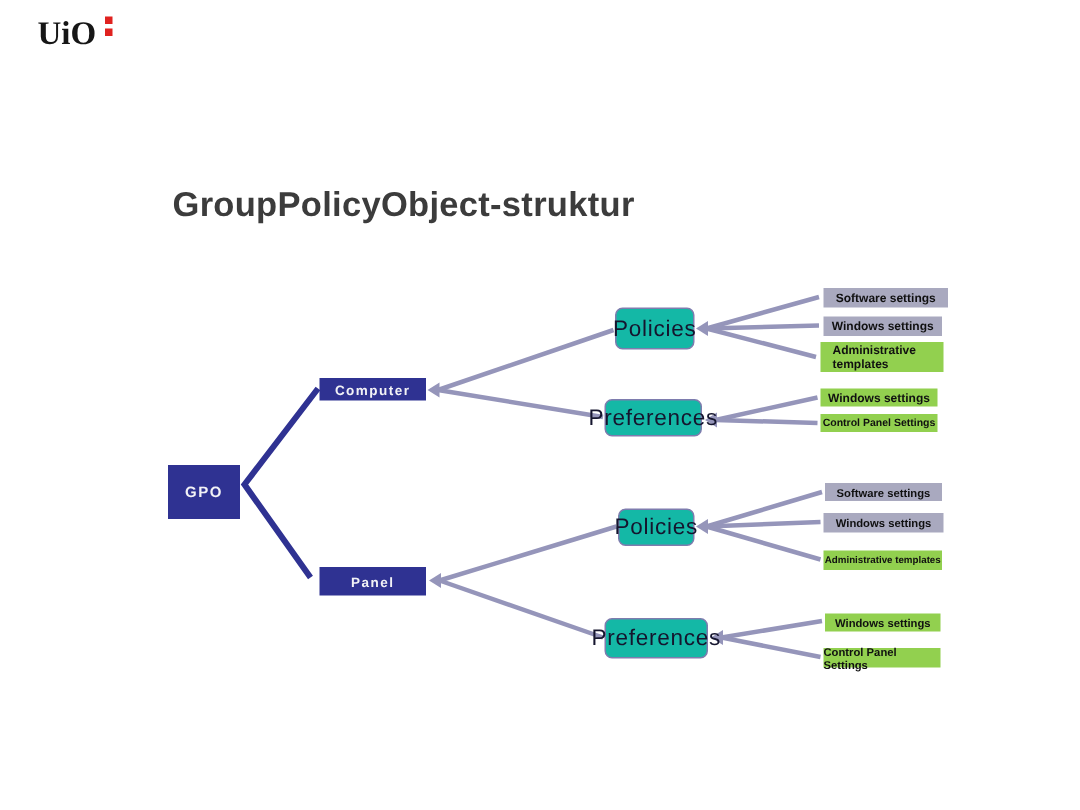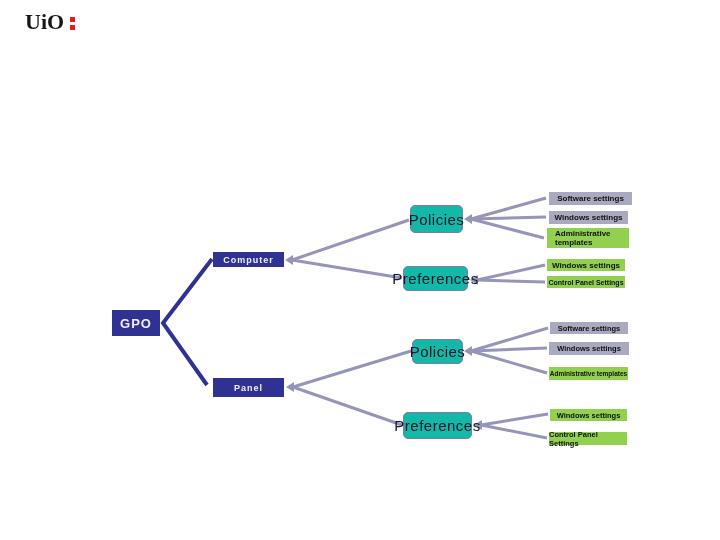--- a/index.html
+++ b/index.html
@@ -1,39 +1,39 @@
 <!DOCTYPE html>
 <html><head>
 <meta charset="utf-8">
 <style>
   html,body{margin:0;padding:0;background:#fff;}
   .slide{
     position:relative;width:720px;height:540px;background:#ffffff;overflow:hidden;
     font-family:"Liberation Sans",sans-serif;
   }
   
-  .logo{position:absolute;left:25px;top:11px;display:flex;align-items:flex-end;gap:6px;}
+  .logo{position:absolute;left:25px;top:11px;display:flex;align-items:flex-start;gap:6px;}
   .logo-uio{font-family:"Liberation Serif",serif;font-weight:bold;font-size:22px;line-height:22px;color:#161616;}
   .logo-colon{display:flex;flex-direction:column;gap:3px;padding-bottom:3px;}
   .logo-colon i{display:block;width:5px;height:5px;background:#e0221f;}
   .logo-inst{font-weight:bold;font-size:18px;line-height:21px;color:#161616;letter-spacing:.2px;}
   
   .title{
     position:absolute;left:115px;top:123px;margin:0;
     font-size:23px;font-weight:bold;color:#3c3c3c;letter-spacing:.2px;
   }
   
   .connectors{position:absolute;left:0;top:0;z-index:0;}
   
   .node{
     position:absolute;z-index:1;display:flex;align-items:center;justify-content:center;
     text-align:left;box-sizing:border-box;
   }
   .navy{background:#2f3292;color:#f2f2f6;font-weight:bold;}
-  .gpo{left:112px;top:310px;width:48px;height:26px;font-size:13px;letter-spacing:1px;}
+  .gpo{left:112px;top:310px;width:48px;height:36px;font-size:10px;letter-spacing:1px;}
   .computer{left:213px;top:252px;width:71px;height:15px;font-size:9px;letter-spacing:1px;}
   .user{left:213px;top:378px;width:71px;height:19px;font-size:9px;letter-spacing:1px;}
   .purple{
     background:#14b8a6;border:1px solid #7e7cae;border-radius:5px;
     color:#15152e;font-size:15px;letter-spacing:.5px;
   }
   .c-pol{left:410px;top:205px;width:53px;height:28px;}
   .c-pref{left:403px;top:266px;width:65px;height:25px;}
   .u-pol{left:412px;top:339px;width:51px;height:25px;}
   .u-pref{left:403px;top:412px;width:69px;height:27px;}
@@ -57,20 +57,21 @@
 <div class="slide">
 
   <div class="logo">
     <span class="logo-uio">UiO</span>
     <span class="logo-colon">
         <i></i>
         <i></i>
       </span>
   </div>
 
+  <h1 class="title">GroupPolicyObject-struktur</h1>
 
   <svg class="connectors" width="720" height="540" viewBox="0 0 720 540">
 
     <polyline points="212,259 163,323 207,385" fill="none" stroke="#2f3292" stroke-width="4"></polyline>
 
     <line x1="292" y1="260" x2="409" y2="220" stroke="#9595ba" stroke-width="3"></line>
     <line x1="292" y1="260" x2="402" y2="278" stroke="#9595ba" stroke-width="3"></line>
     <polygon points="285,260 293,255 293,265" fill="#9595ba"></polygon>
 
     <line x1="471" y1="219" x2="546" y2="198" stroke="#9595ba" stroke-width="3"></line>

